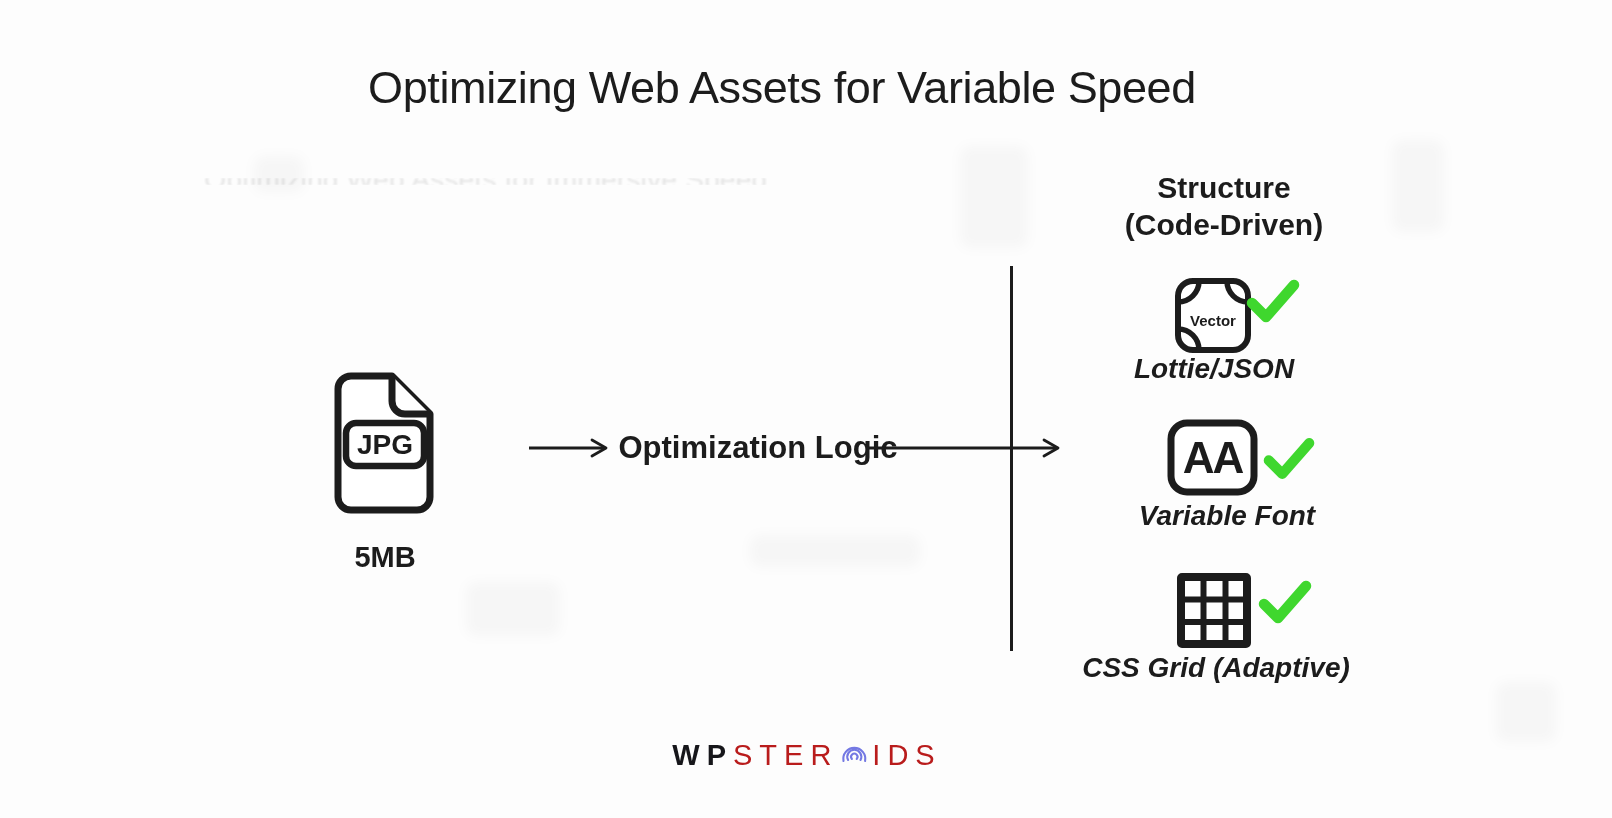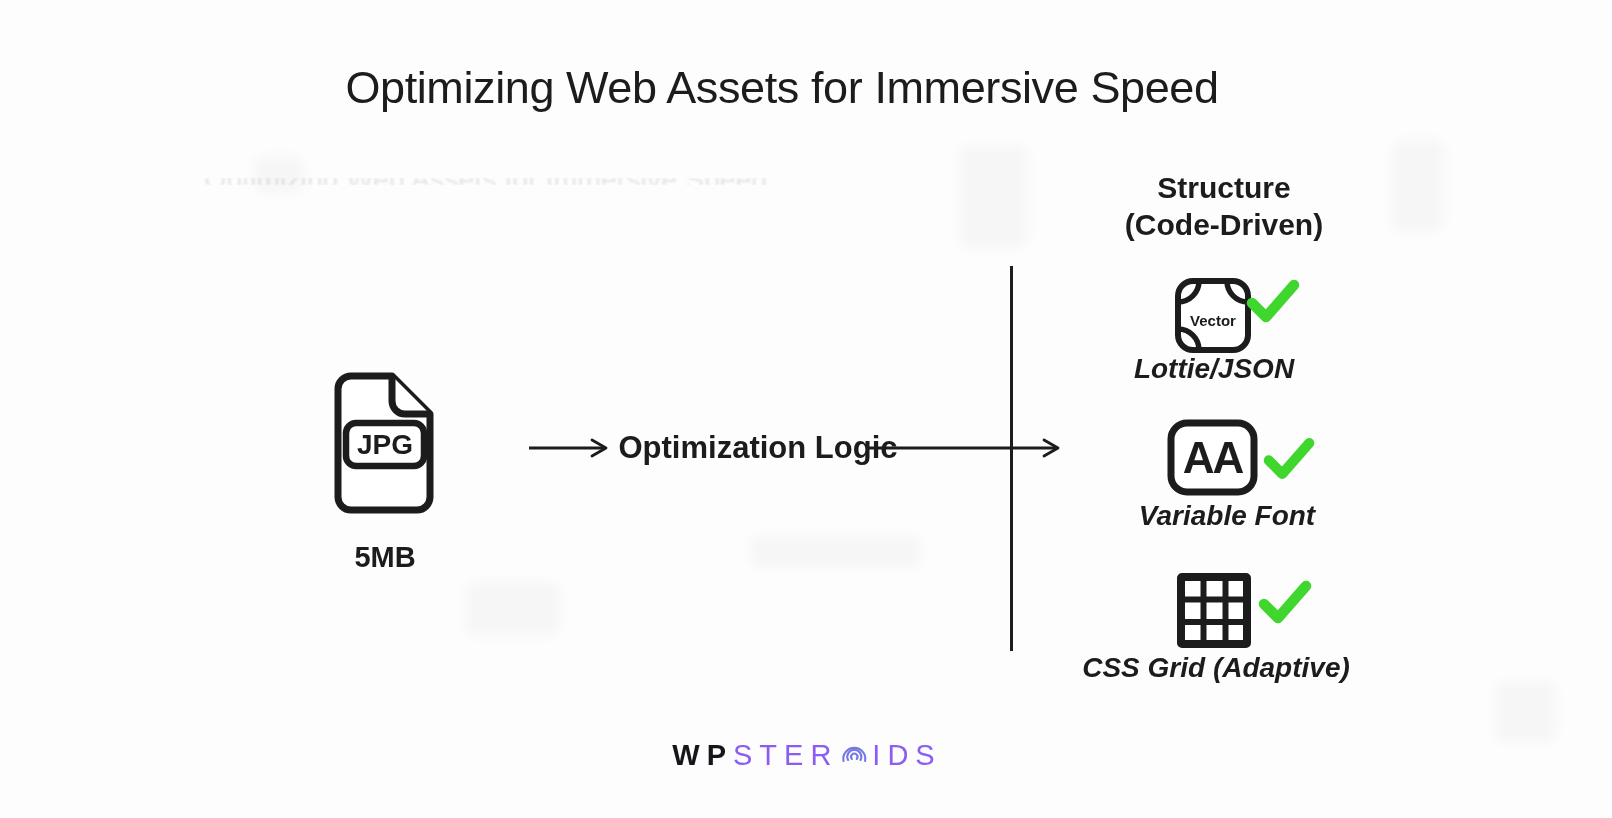--- a/index.html
+++ b/index.html
@@ -37,41 +37,41 @@
   .item2-icon{left:1167px;top:419px;width:91px;height:77px;}
   .item2-check{left:1263px;top:436px;width:52px;height:45px;}
   .item2-label{left:1227px;top:516px;}
   .item3-icon{left:1176px;top:572px;width:76px;height:77px;}
   .item3-check{left:1258px;top:579px;width:54px;height:46px;}
   .item3-label{left:1216px;top:668px;}
 
   .watermark{left:807px;top:755px;display:flex;align-items:center;font-size:29px;
              letter-spacing:7px;color:#16161a;}
   .watermark .wm-bold{font-weight:700;}
-  .watermark .wm-light{font-weight:400;color:#8b5cf6;}
+  .watermark .wm-light{font-weight:400;color:#b91c1c;}
   .wm-arcs{width:30px;height:30px;margin:2px 3px 0 1px;flex:0 0 auto;}
 
   svg .ink-stroke{stroke:var(--ink,#1c1c1c);}
   svg text{font-family:"Liberation Sans",sans-serif;fill:var(--ink,#1c1c1c);}
 </style>
 </head>
 <body>
 
 <div class="canvas">
 
   <div class="abs smudge" style="left:960px;top:146px;width:68px;height:102px;"></div>
   <div class="abs smudge" style="left:1392px;top:140px;width:52px;height:92px;"></div>
   <div class="abs smudge" style="left:466px;top:582px;width:94px;height:54px;"></div>
   <div class="abs smudge" style="left:750px;top:535px;width:170px;height:32px;"></div>
   <div class="abs smudge" style="left:1496px;top:682px;width:60px;height:60px;"></div>
   <div class="abs smudge" style="left:254px;top:156px;width:50px;height:36px;"></div>
 
   <div class="abs ghost-title">Optimizing Web Assets for Immersive Speed</div>
 
-  <h1 class="abs title center-x">Optimizing Web Assets for Immersive Speed</h1>
+  <h1 class="abs title center-x">Optimizing Web Assets for Variable Speed</h1>
 
   <svg class="abs jpg-icon" viewBox="0 0 113 147" fill="none">
     <path class="ink-stroke" d="M25 6 H66 L104 44 V127 A13 13 0 0 1 91 140 H25 A13 13 0 0 1 12 127 V19 A13 13 0 0 1 25 6 Z" fill="#ffffff" stroke-width="7" stroke-linejoin="round"></path>
     <path class="ink-stroke" d="M66 6 V31 A13 13 0 0 0 79 44 H104" fill="#ffffff" stroke-width="7" stroke-linejoin="round"></path>
     <rect class="ink-stroke" x="20" y="53" width="78" height="43" rx="10" fill="#ffffff" stroke-width="6.5"></rect>
     <text x="59" y="84" font-size="28" font-weight="700" text-anchor="middle">JPG</text>
   </svg>
   <div class="abs file-size center-xy">5MB</div>
 
   <svg class="abs arrow-in" viewBox="0 0 88 20" fill="none">

